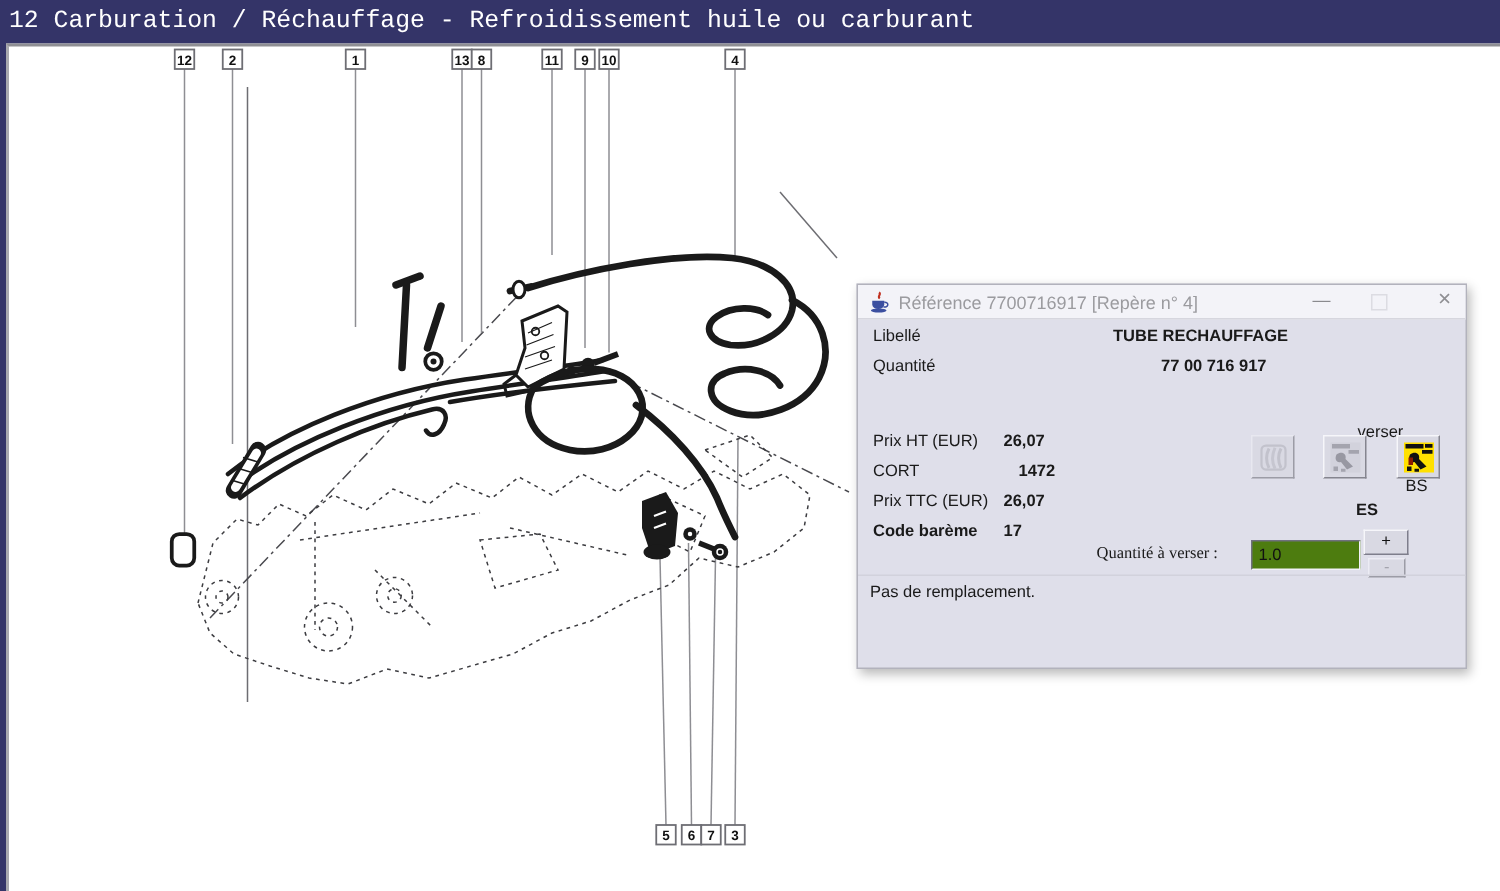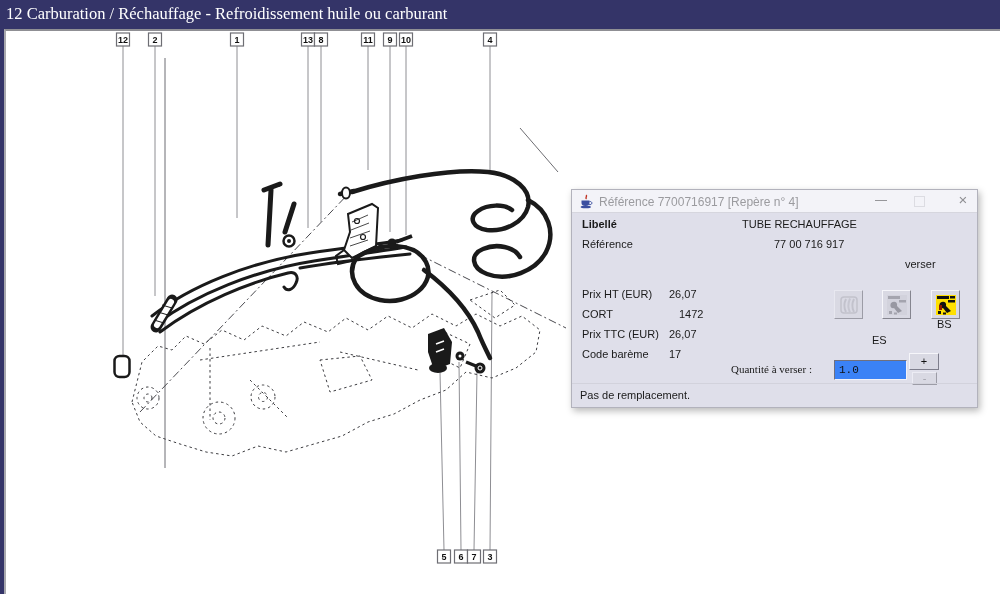--- a/index.html
+++ b/index.html
@@ -3,74 +3,74 @@
 <meta charset="utf-8">
 <style>
   * { margin:0; padding:0; box-sizing:border-box; }
   html,body { width:1000px; height:594px; overflow:hidden; }
   body { background:#343468; font-family:"Liberation Sans", sans-serif; position:relative; }
 
   
   .app-titlebar {
     position:absolute; left:0; top:0; width:1000px; height:29px;
     background:#343468; color:#ffffff;
-    font-family:Liberation Serif, serif; font-size:16.5px;
+    font-family:Liberation Mono, monospace; font-size:16.5px;
     line-height:27px; padding-left:6px;
   }
 
   
   .main-panel {
     position:absolute; left:4px; top:29px; width:996px; height:565px;
     background:#ffffff;
     border-top:2px solid #8f8f94; border-left:2px solid #a8a8ae;
   }
 
   .diagram-svg { position:absolute; left:0; top:0; width:1000px; height:594px; z-index:1; }
 
   .callout text {
     font-family:"Liberation Sans", sans-serif; font-size:9px; font-weight:bold;
     fill:#111; text-anchor:middle;
   }
   .callout rect { fill:#ffffff; stroke:#6e6e74; stroke-width:1.2; }
 
   
   .ref-dialog {
-    position:absolute; left:571px; top:189px; width:407px; height:219px;
+    position:absolute; left:571px; top:189px; width:407px; height:257px;
     background:#dfdfea; border:1px solid #b2b2bc;
     box-shadow:2px 3px 7px rgba(0,0,0,.28);
     z-index:2; font-size:11px; color:#1a1a1a;
   }
   .ref-titlebar {
     position:absolute; left:0; top:0; right:0; height:23px;
     background:#f3f3f8; border-bottom:1px solid #d6d6de;
   }
   .ref-title {
     position:absolute; left:27px; top:5px; font-size:12px; color:#9b9b9f;
     white-space:nowrap;
   }
   .java-ic { position:absolute; left:7px; top:4px; width:15px; height:15px; }
   .win-btn { position:absolute; top:0; height:22px; text-align:center; cursor:default; }
   .btn-min { left:296px; width:26px; color:#8a8a8e; font-size:12px; line-height:20px; }
   .btn-max { left:342px; top:6px; width:11px; height:11px; border:1px solid #dcdce2; }
   .btn-close { left:378px; width:26px; color:#8f8f93; font-size:15px; line-height:20px; }
 
   .lbl { position:absolute; white-space:nowrap; }
-  .val { position:absolute; font-weight:normal; white-space:nowrap; }
+  .val { position:absolute; font-weight:bold; white-space:nowrap; }
 
   .icon-btn {
     position:absolute; width:29px; height:29px; background:#d9d9e3;
     border:1px solid; border-color:#f6f6fa #85858f #85858f #f6f6fa;
     display:flex; align-items:center; justify-content:center;
   }
   .icon-btn svg { display:block; }
 
   .qty-input {
     position:absolute; left:262px; top:170px; width:73px; height:20px;
-    background:#3b82f6; border:1px solid; border-color:#70707e #f2f2f8 #f2f2f8 #70707e;
-    font-size:11px; font-family:Liberation Mono, monospace; padding:0 0 0 4px; color:#111;
+    background:#4d7c0f; border:1px solid; border-color:#70707e #f2f2f8 #f2f2f8 #70707e;
+    font-size:11px; font-family:Liberation Sans, sans-serif; padding:0 0 0 4px; color:#111;
   }
   .step-btn {
     position:absolute; background:#d9d9e3; text-align:center;
     border:1px solid; border-color:#f6f6fa #7e7e8c #7e7e8c #f6f6fa;
     font-size:11px; font-family:"Liberation Sans", sans-serif;
   }
   .step-plus  { left:337px; top:163px; width:30px; height:17px; line-height:15px; color:#111; }
   .step-minus { left:340px; top:182px; width:25px; height:13px; line-height:10px; color:#a4a4ae;
                 border-color:#ececf4 #9c9ca6 #9c9ca6 #ececf4; }
   .dlg-sep { position:absolute; left:0; right:0; top:193px; border-top:1px solid #d2d2dc; }
@@ -246,34 +246,34 @@
       <path d="M2.5,6.5 h8 v2.5 a4,3 0 0 1 -8,0 Z" fill="#3b4fa0"></path>
       <path d="M10.5,7.5 a2,1.6 0 1 1 -0.5,3" stroke="#3b4fa0" stroke-width="1" fill="none"></path>
       <ellipse cx="6.8" cy="13" rx="5.2" ry="1.3" fill="#3b4fa0"></ellipse>
     </svg>
     <span class="ref-title">Référence 7700716917 [Repère n° 4]</span>
     <span class="win-btn btn-min">—</span>
     <span class="win-btn btn-max"></span>
     <span class="win-btn btn-close">×</span>
   </div>
 
-  <span class="lbl" style="left:10px;top:28px;font-weight:bold;">Libellé</span>
+  <span class="lbl" style="left:10px;top:28px;">Libellé</span>
   <span class="val" style="left:170px;top:28px;">TUBE RECHAUFFAGE</span>
-  <span class="lbl" style="left:10px;top:48px;">Référence</span>
+  <span class="lbl" style="left:10px;top:48px;">Quantité</span>
   <span class="val" style="left:170px;top:48px;margin-left:32px;">77 00 716 917</span>
 
-  <span class="lbl" style="left:333px;top:68px;">verser</span>
+  <span class="lbl" style="left:333px;top:92px;">verser</span>
 
   <span class="lbl" style="left:10px;top:98px;">Prix HT (EUR)</span>
   <span class="val" style="left:97px;top:98px;">26,07</span>
   <span class="lbl" style="left:10px;top:118px;">CORT</span>
   <span class="val" style="left:107px;top:118px;">1472</span>
   <span class="lbl" style="left:10px;top:138px;">Prix TTC (EUR)</span>
   <span class="val" style="left:97px;top:138px;">26,07</span>
-  <span class="lbl" style="left:10px;top:158px;">Code barème</span>
+  <span class="lbl" style="left:10px;top:158px;font-weight:bold;">Code barème</span>
   <span class="val" style="left:97px;top:158px;">17</span>
 
   <div class="icon-btn" style="left:262px;top:100px;border-color:#e8e8f0 #9c9ca6 #9c9ca6 #e8e8f0;">
     <svg width="22" height="22" viewBox="0 0 22 22">
       <rect x="3" y="3" width="16" height="16" rx="3" fill="none" stroke="#c2c2cc" stroke-width="1.5"></rect>
       <path d="M8,5 C6,9 6,14 8,18" stroke="#c2c2cc" stroke-width="2" fill="none"></path>
       <path d="M12,4.5 C10,9 10,14.5 12,18.5" stroke="#c6c6d0" stroke-width="2" fill="none"></path>
       <path d="M16,5 C14,9 14,14 16,18" stroke="#c2c2cc" stroke-width="2" fill="none"></path>
     </svg>
   </div>
@@ -293,21 +293,21 @@
       <rect x="2" y="2" width="12" height="3" fill="#111111"></rect>
       <rect x="13" y="6" width="7" height="2.5" fill="#111111"></rect>
       <path d="M5,9 C8,6.5 12,8 11,12 L16,17 L12,19 L8,14 C5,15 3.5,12 5,9 Z" fill="#111111"></path>
       <path d="M4,11 L7,11 L7,16 L4,16 Z" fill="#8b1a00"></path>
       <rect x="3" y="17" width="3" height="3" fill="#111111"></rect>
       <rect x="8" y="18.5" width="3" height="2" fill="#111111"></rect>
       <rect x="15" y="2" width="5" height="2.5" fill="#111111"></rect>
     </svg>
   </div>
 
-  <span class="lbl" style="left:300px;top:144px;">ES</span>
+  <span class="lbl" style="left:332px;top:144px;font-weight:bold;">ES</span>
   <span class="lbl" style="left:365px;top:128px;">BS</span>
 
   <span class="lbl" style="left:159px;top:173px;font-family:Liberation Serif, serif;">Quantité à verser :</span>
   <input class="qty-input" type="text" value="1.0" style="">
   <div class="step-btn step-plus">+</div>
   <div class="step-btn step-minus">-</div>
 
   <div class="dlg-sep"></div>
   <span class="lbl dlg-footer">Pas de remplacement.</span>
 </div>

